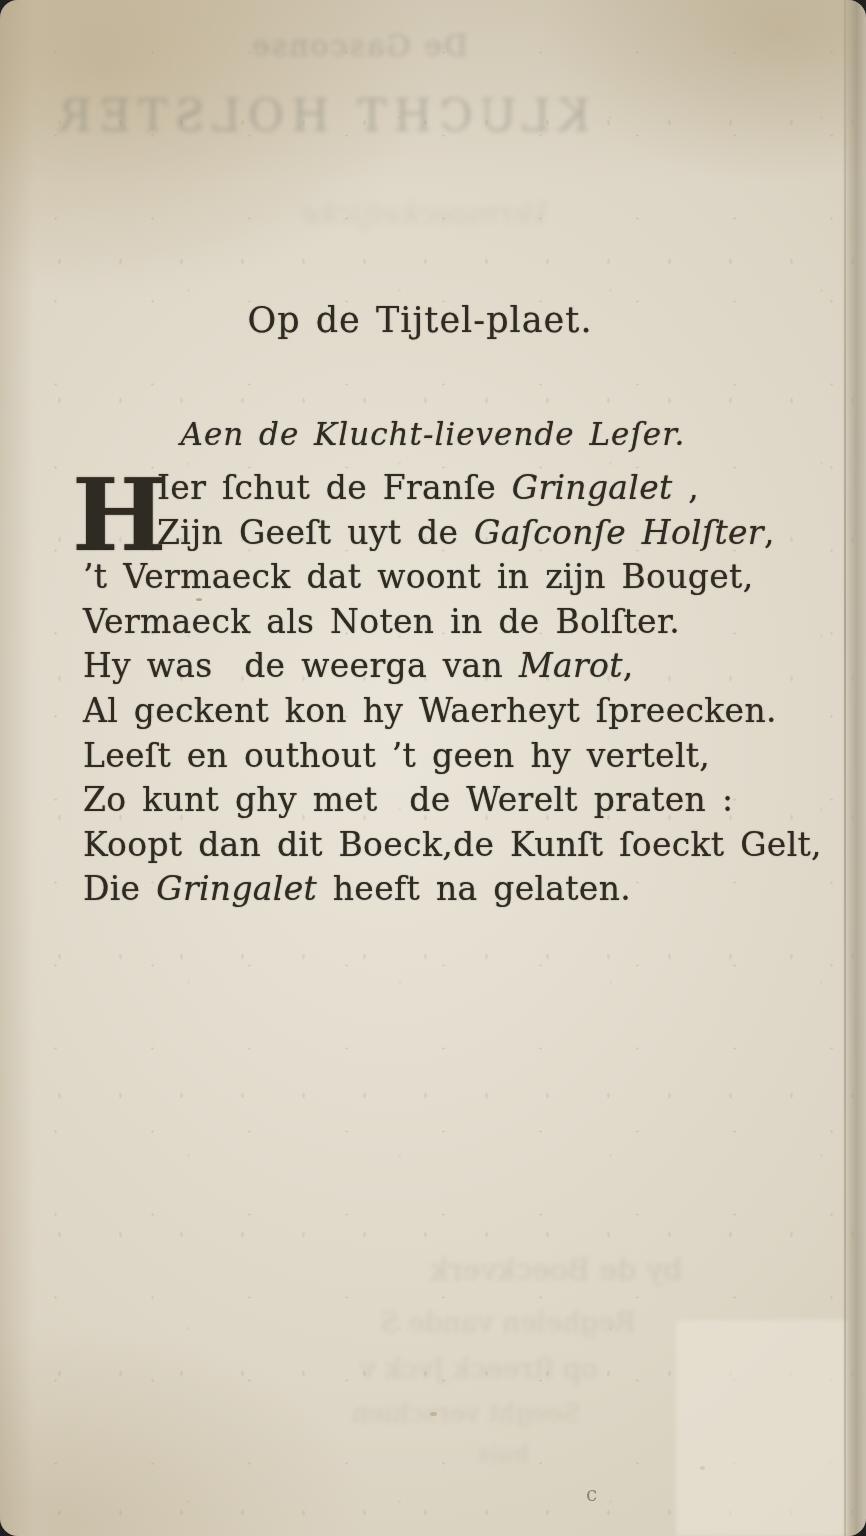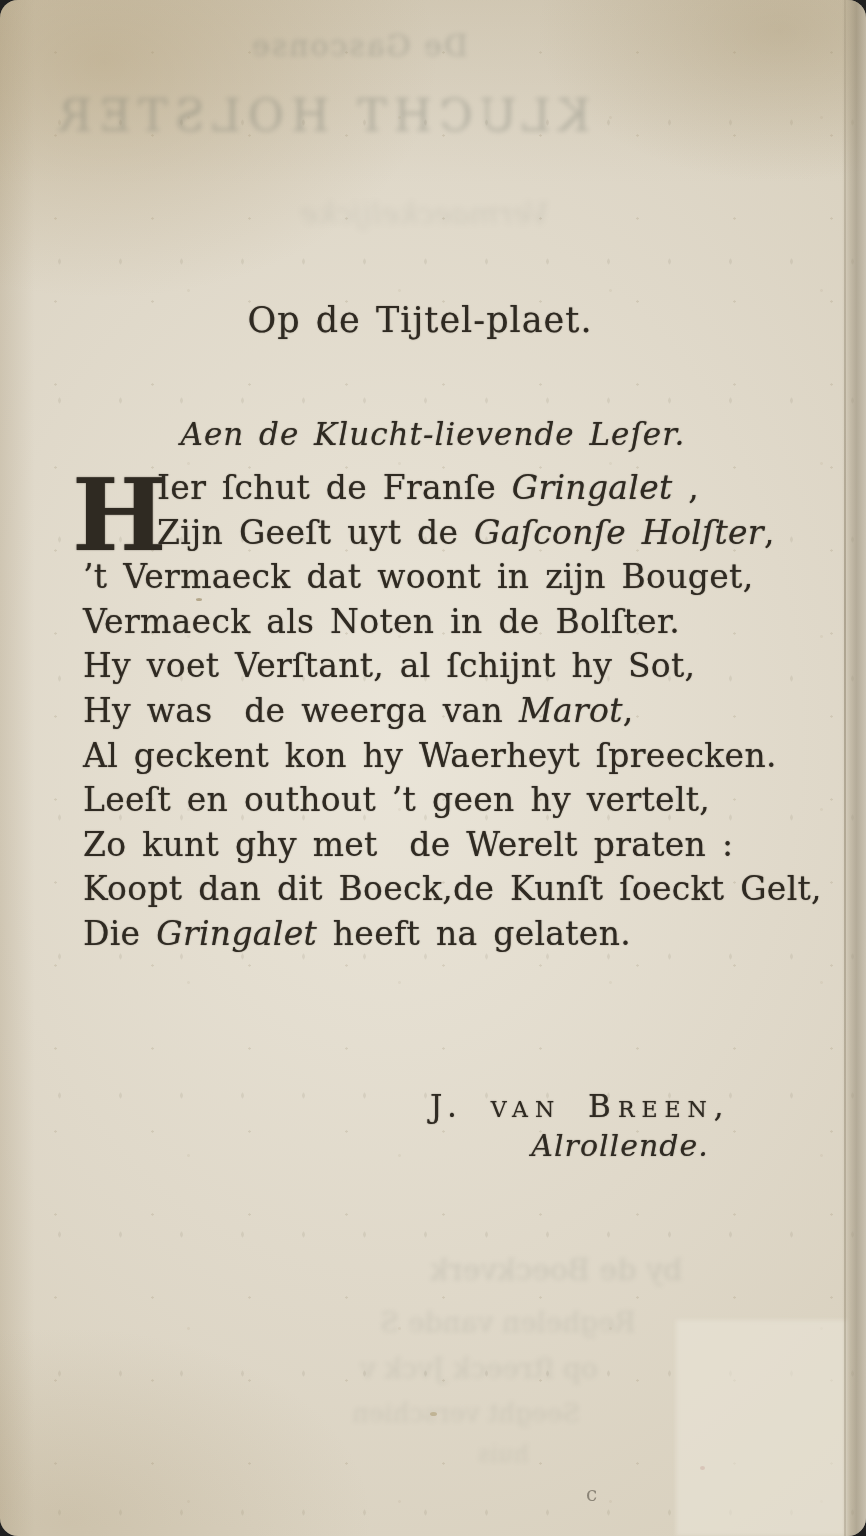--- a/index.html
+++ b/index.html
@@ -70,34 +70,29 @@
   <div class="title ink">Op de Tijtel-plaet.</div>
   <div class="subtitle ink">Aen de Klucht-lievende Leſer.</div>
 
   <div class="poem">
     <span class="dropcap">H</span>
     <div id="poem-lines">
         <div class="line ink indent"><span>Ier ſchut de Franſe </span><span class="it">Gringalet</span><span> ,</span></div>
         <div class="line ink indent"><span>Zijn Geeſt uyt de </span><span class="it">Gaſconſe Holſter</span><span>,</span></div>
         <div class="line ink"><span>’t Vermaeck dat woont in zijn Bouget,</span></div>
         <div class="line ink"><span>Vermaeck als Noten in de Bolſter.</span></div>
-        <div class="line ink"><span>Hy voet Verſtant, al ſchijnt hy Sot,</span></div>
         <div class="line ink"><span>Hy was  de weerga van </span><span class="it">Marot</span><span>,</span></div>
         <div class="line ink"><span>Al geckent kon hy Waerheyt ſpreecken.</span></div>
         <div class="line ink"><span>Leeſt en outhout ’t geen hy vertelt,</span></div>
         <div class="line ink"><span>Zo kunt ghy met  de Werelt praten :</span></div>
         <div class="line ink"><span>Koopt dan dit Boeck,de Kunſt ſoeckt Gelt,</span></div>
         <div class="line ink"><span>Die </span><span class="it">Gringalet</span><span> heeft na gelaten.</span></div>
       </div>
   </div>
 
-  <div class="sig">
-    <div class="sig-name ink">J. van Breen,</div>
-    <div class="sig-alias ink">Alrollende.</div>
-  </div>
 
   <div class="ghost" style="left:430px;top:1252px;font-size:30px;opacity:.17;">by de Boeckverk</div>
   <div class="ghost" style="left:380px;top:1306px;font-size:28px;opacity:.15;">Reghelen vande S</div>
   <div class="ghost" style="left:360px;top:1352px;font-size:28px;opacity:.14;">op ſtreeck Jvck v</div>
   <div class="ghost" style="left:352px;top:1398px;font-size:26px;opacity:.13;">Seeght verschien</div>
   <div class="ghost" style="left:478px;top:1440px;font-size:24px;opacity:.12;">huis</div>
 
   <div class="mark" style="left:586px;top:1482px;">c</div>
   <div class="speck" style="left:700px;top:1466px;width:5px;height:4px;background:rgba(164,92,84,.5);"></div>
   <div class="speck" style="left:196px;top:598px;width:6px;height:3px;background:rgba(120,100,55,.45);"></div>

